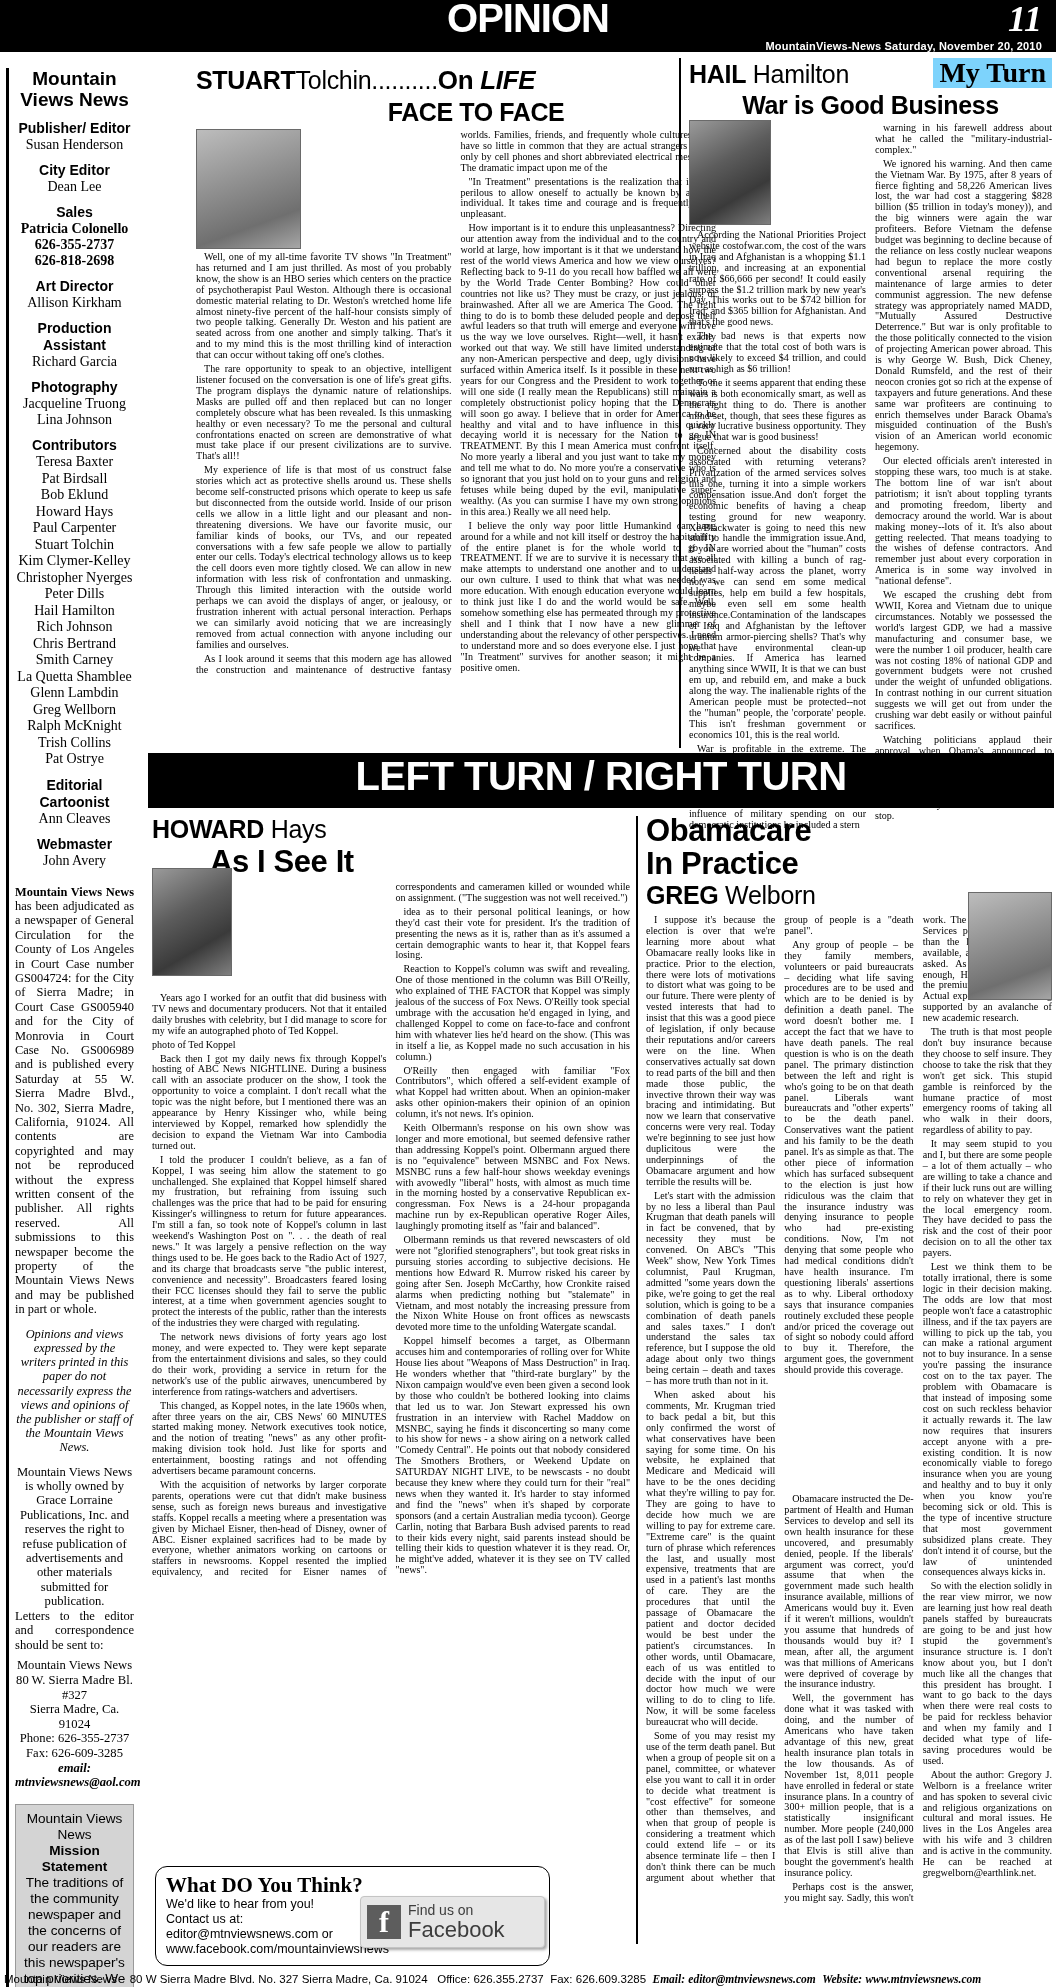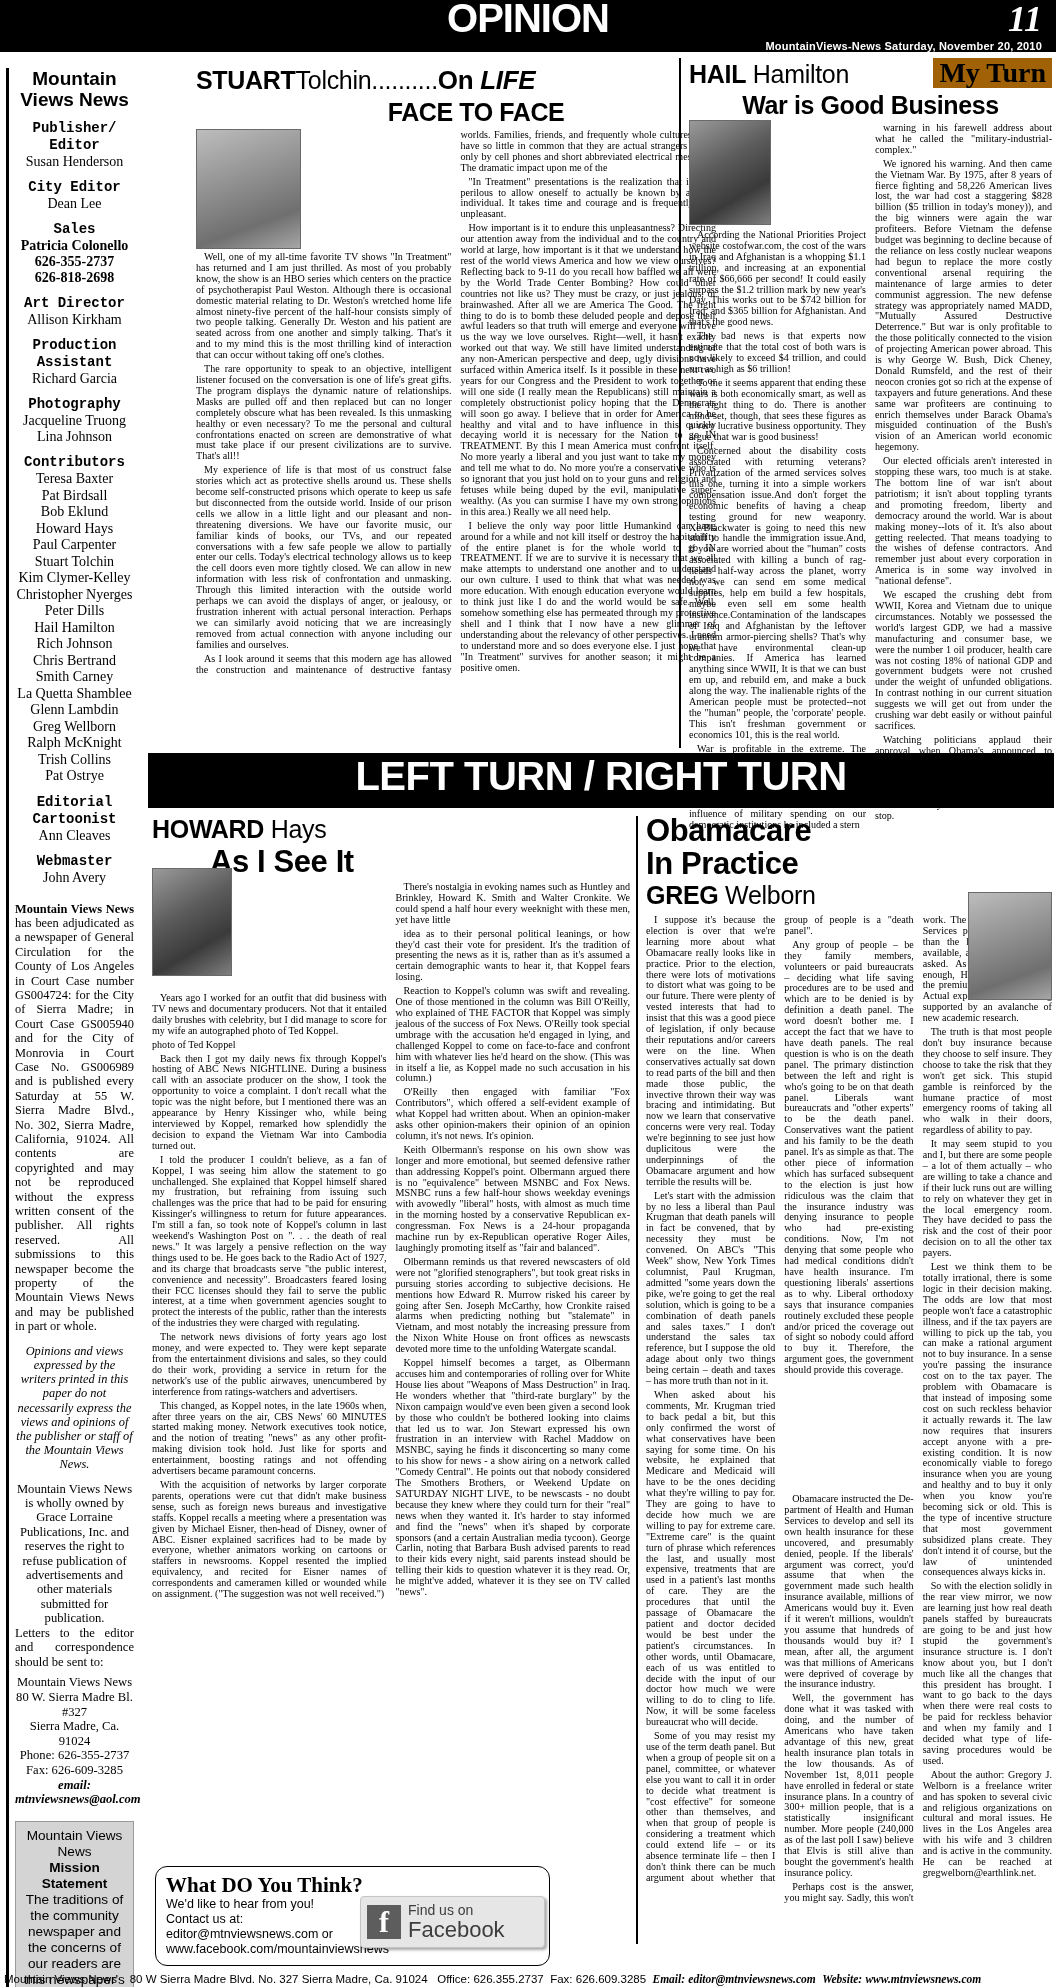--- a/index.html
+++ b/index.html
@@ -41,21 +41,21 @@
     position:absolute; left:0; top:56px; width:142px; height:1901px;
     padding:4px 6px 0 6px;
   }
   .rail .rbox { border-left:3px solid #000; border-right:0; padding:0 2px 0 6px; }
   .staff { text-align:center; }
   .staff .mv-title {
     font-family:"Liberation Sans", sans-serif; font-weight:bold;
     font-size:19px; line-height:21px; margin:8px 0 10px 0;
   }
   .staff .role {
-    font-family:Liberation Mono, monospace; font-weight:bold;
+    font-family:Liberation Sans, sans-serif; font-weight:bold;
     font-size:14px; line-height:17px; margin-top:9px;
   }
   .staff .person {
     font-family:"Liberation Serif", serif; font-size:14px; line-height:16px;
   }
   .staff .person.bold { font-weight:bold; }
   .staff .contrib-list .person { line-height:16.5px; }
 
   .legal {
     font-family:"Liberation Serif", serif;
@@ -102,21 +102,21 @@
   .colhdr-name .on { font-weight:bold; font-size:26px; }
   .colhdr-name .lifeit { font-weight:bold; font-style:italic; font-size:26px; }
 
   .headline {
     font-family:"Liberation Sans", sans-serif; font-weight:bold;
     font-size:25px; line-height:28px; letter-spacing:-.4px;
   }
   .headline.center { text-align:center; }
   .myturn {
     font-family:"Liberation Serif", serif; font-weight:bold;
-    font-size:28px; line-height:30px; background:#a16207;
+    font-size:28px; line-height:30px; background:#7dd3fc;
     display:inline-block; padding:0 6px;
   }
 
   .photo {
     background:linear-gradient(160deg,#bdbdbd 0%,#8e8e8e 45%,#6f6f6f 75%,#a7a7a7 100%);
     border:1px solid #6a6a6a;
   }
   .photo.dark {
     background:linear-gradient(150deg,#9a9a9a 0%,#5c5c5c 40%,#3a3a3a 70%,#808080 100%);
   }
@@ -325,21 +325,20 @@
       <div class="photo dark" style="position:absolute; left:0; top:52px; width:80px; height:108px;"></div>
       <div class="body-txt cols2" style="margin-top:2px;">
         <p style="text-indent:0; margin-left:84px; height:108px;"></p>
         <p>Years ago I worked for an outfit that did business with TV news and documentary producers.  Not that it entailed daily brushes with celebrity, but I did manage to score for my wife an autographed photo of Ted Koppel.</p>
         <p class="noindent">photo of Ted Koppel</p>
         <p>Back then I got my daily news fix through Koppel's hosting of ABC News NIGHTLINE.  During a business call with an associate producer on the show, I took the opportunity to voice a complaint.  I don't recall what the topic was the night before, but I mentioned there was an appearance by Henry Kissinger who, while being interviewed by Koppel, remarked how splendidly the decision to expand the Vietnam War into Cambodia turned out.</p>
         <p>I told the producer I couldn't believe, as a fan of Koppel, I was seeing him allow the statement to go unchallenged.  She explained that Koppel himself shared my frustration, but refraining from issuing such challenges was the price that had to be paid for ensuring Kissinger's willingness to return for future appearances.  I'm still a fan, so took note of Koppel's column in last weekend's Washington Post on ". . . the death of real news."  It was largely a pensive reflection on the way things used to be.  He goes back to the Radio Act of 1927, and its charge that broadcasts serve "the public interest, convenience and necessity".  Broadcasters feared losing their FCC licenses should they fail to serve the public interest, at a time when government agencies sought to protect the interests of the public, rather than the interests of the industries they were charged with regulating.</p>
         <p>The network news divisions of forty years ago lost money, and were expected to.  They were kept separate from the entertainment divisions and sales, so they could do their work, providing a service in return for the network's use of the public airwaves, unencumbered by interference from ratings-watchers and advertisers.</p>
         <p>This changed, as Koppel notes, in the late 1960s when, after three years on the air, CBS News' 60 MINUTES started making money.  Network executives took notice, and the notion of treating "news" as any other profit-making division took hold.  Just like for sports and entertainment, boosting ratings and not offending advertisers became paramount concerns.</p>
         <p>With the acquisition of networks by larger corporate parents, operations were cut that didn't make business sense, such as foreign news bureaus and investigative staffs.  Koppel recalls a meeting where a presentation was given by Michael Eisner, then-head of Disney, owner of ABC.  Eisner explained sacrifices had to be made by everyone, whether animators working on cartoons or staffers in newsrooms.  Koppel resented the implied equivalency, and recited for Eisner names of correspondents and cameramen killed or wounded while on assignment.  ("The suggestion was not well received.")</p>
-        <p>There's nostalgia in evoking names such as Huntley and Brinkley, Howard K. Smith and Walter Cronkite.  We could spend a half hour every weeknight with these men, yet have little</p>
         <p>idea as to their personal political leanings, or how they'd cast their vote for president.  It's the tradition of presenting the news as it is, rather than as it's assumed a certain demographic wants to hear it, that Koppel fears losing.</p>
         <p>Reaction to Koppel's column was swift and revealing.  One of those mentioned in the column was Bill O'Reilly, who explained of THE FACTOR that Koppel was simply jealous of the success of Fox News.  O'Reilly took special umbrage with the accusation he'd engaged in lying, and challenged Koppel to come on face-to-face and confront him with whatever lies he'd heard on the show.  (This was in itself a lie, as Koppel made no such accusation in his column.)</p>
         <p>O'Reilly then engaged with familiar "Fox Contributors", which offered a self-evident example of what Koppel had written about.  When an opinion-maker asks other opinion-makers their opinion of an opinion column, it's not news.  It's opinion.</p>
         <p>Keith Olbermann's response on his own show was longer and more emotional, but seemed defensive rather than addressing Koppel's point.  Olbermann argued there is no "equivalence" between MSNBC and Fox News.  MSNBC runs a few half-hour shows weekday evenings with avowedly "liberal" hosts, with almost as much time in the morning hosted by a conservative Republican ex-congressman.  Fox News is a 24-hour propaganda machine run by ex-Republican operative Roger Ailes, laughingly promoting itself as "fair and balanced".</p>
         <p>Olbermann reminds us that revered newscasters of old were not "glorified stenographers", but took great risks in pursuing stories according to subjective decisions.  He mentions how Edward R. Murrow risked his career by going after Sen. Joseph McCarthy, how Cronkite raised alarms when predicting nothing but "stalemate" in Vietnam, and most notably the increasing pressure from the Nixon White House on front offices as newscasts devoted more time to the unfolding Watergate scandal.</p>
         <p>Koppel himself becomes a target, as Olbermann accuses him and contemporaries of rolling over for White House lies about "Weapons of Mass Destruction" in Iraq.  He wonders whether that "third-rate burglary" by the Nixon campaign would've even been given a second look by those who couldn't be bothered looking into claims that led us to war.  Jon Stewart expressed his own frustration in an interview with Rachel Maddow on MSNBC, saying he finds it disconcerting so many come to his show for news - a show airing on a network called "Comedy Central".  He points out that nobody considered The Smothers Brothers, or Weekend Update on SATURDAY NIGHT LIVE, to be newscasts - no doubt because they knew where they could turn for their "real" news when they wanted it.  It's harder to stay informed and find the "news" when it's shaped by corporate sponsors (and a certain Australian media tycoon).  George Carlin, noting that Barbara Bush advised parents to read to their kids every night, said parents instead should be telling their kids to question whatever it is they read.  Or, he might've added, whatever it is they see on TV called "news".</p>
         <p></p>
       </div>
     </div>
 

